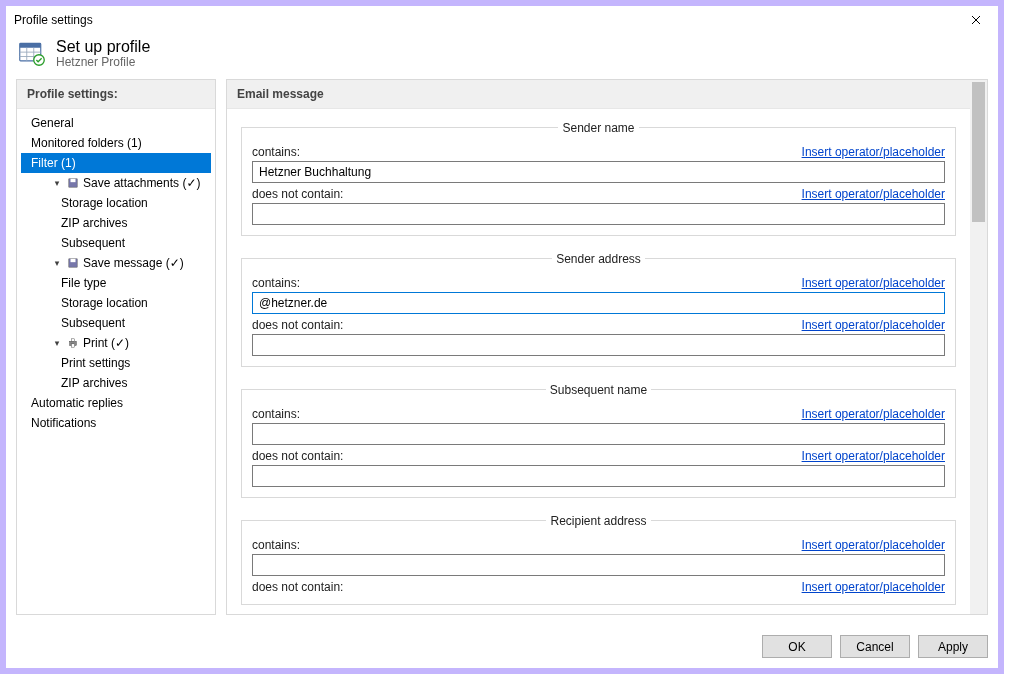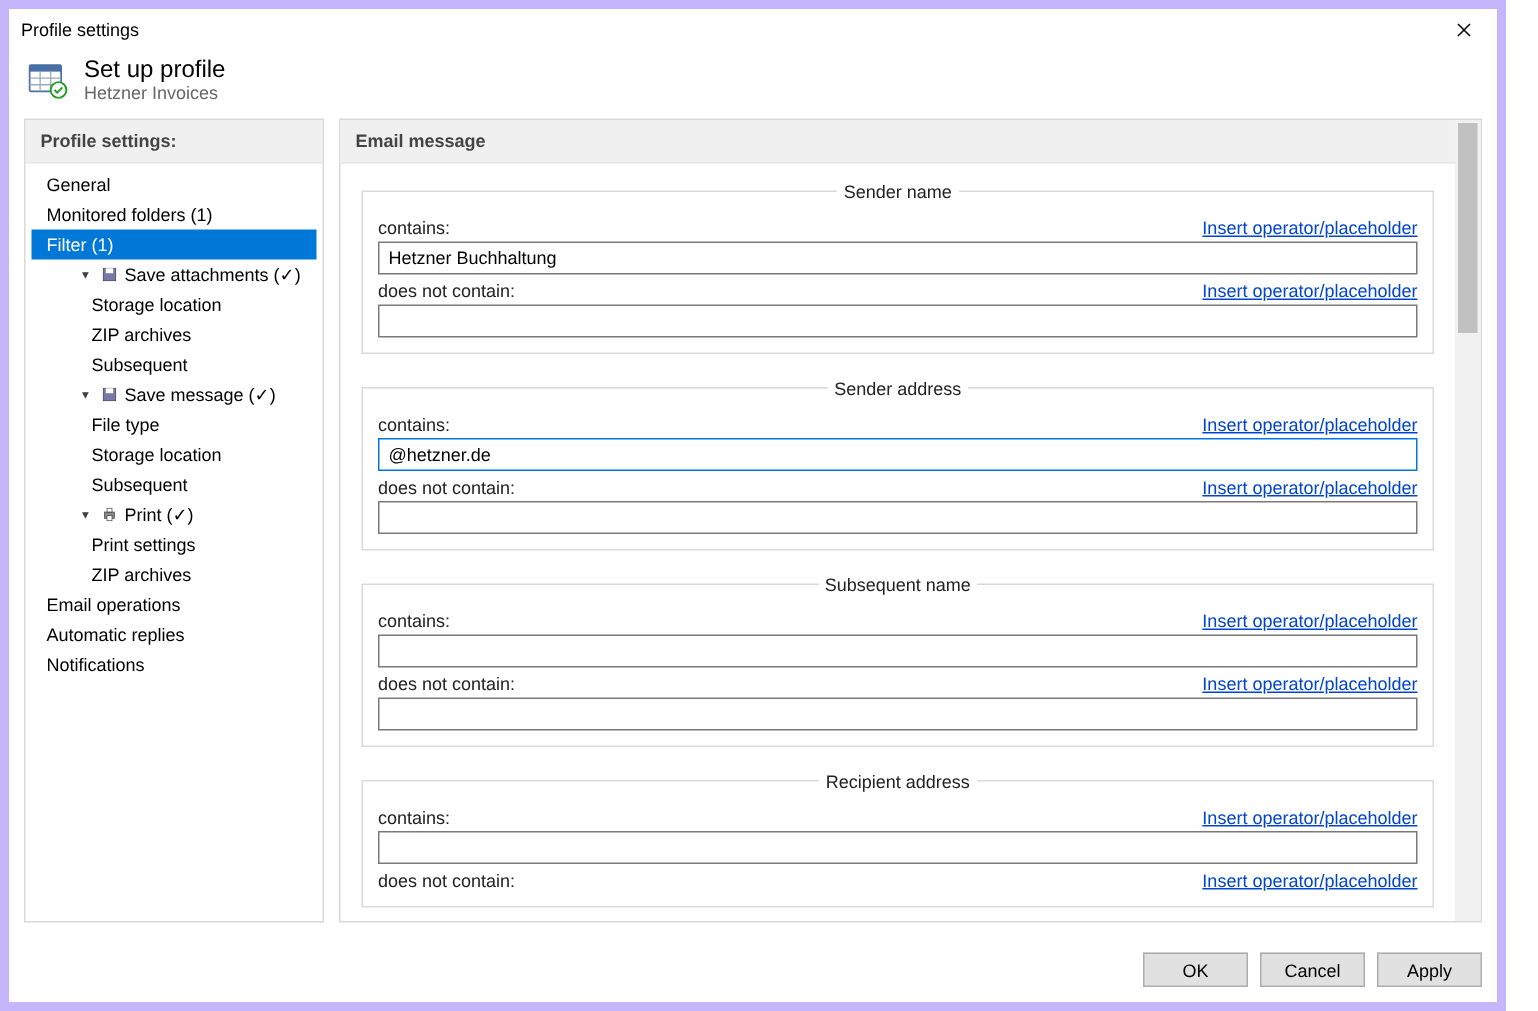--- a/index.html
+++ b/index.html
@@ -172,21 +172,21 @@
       <rect x="2" y="5" width="24" height="5" fill="#4a6fa5"></rect>
       <line x1="2" y1="15" x2="26" y2="15" stroke="#9ab" stroke-width="1"></line>
       <line x1="2" y1="20" x2="26" y2="20" stroke="#9ab" stroke-width="1"></line>
       <line x1="10" y1="10" x2="10" y2="25" stroke="#9ab" stroke-width="1"></line>
       <line x1="18" y1="10" x2="18" y2="25" stroke="#9ab" stroke-width="1"></line>
       <circle cx="24" cy="24" r="6" fill="#fff" stroke="#2a9d2a" stroke-width="1.5"></circle>
       <path d="M21 24 l2 2 l4 -4" fill="none" stroke="#2a9d2a" stroke-width="1.5"></path>
     </svg>
     <div>
       <div class="title">Set up profile</div>
-      <div class="subtitle">Hetzner Invoices</div>
+      <div class="subtitle">Hetzner Profile</div>
     </div>
   </div>
 
   <div class="body">
     <div class="sidebar">
       <div class="sidebar-header">Profile settings:</div>
       <div class="nav">
         <div class="nav-item ind1">
             <span>General</span>
           </div>
@@ -245,23 +245,20 @@
             </svg>
           <span>Print  (✓)</span>
         </div>
         <div class="nav-item ind3">
             <span>Print settings</span>
           </div>
         <div class="nav-item ind3">
             <span>ZIP archives</span>
           </div>
         <div class="nav-item ind1">
-            <span>Email operations</span>
-          </div>
-        <div class="nav-item ind1">
             <span>Automatic replies</span>
           </div>
         <div class="nav-item ind1">
             <span>Notifications</span>
           </div>
       </div>
     </div>
 
     <div class="content-wrap">
       <div class="content">

